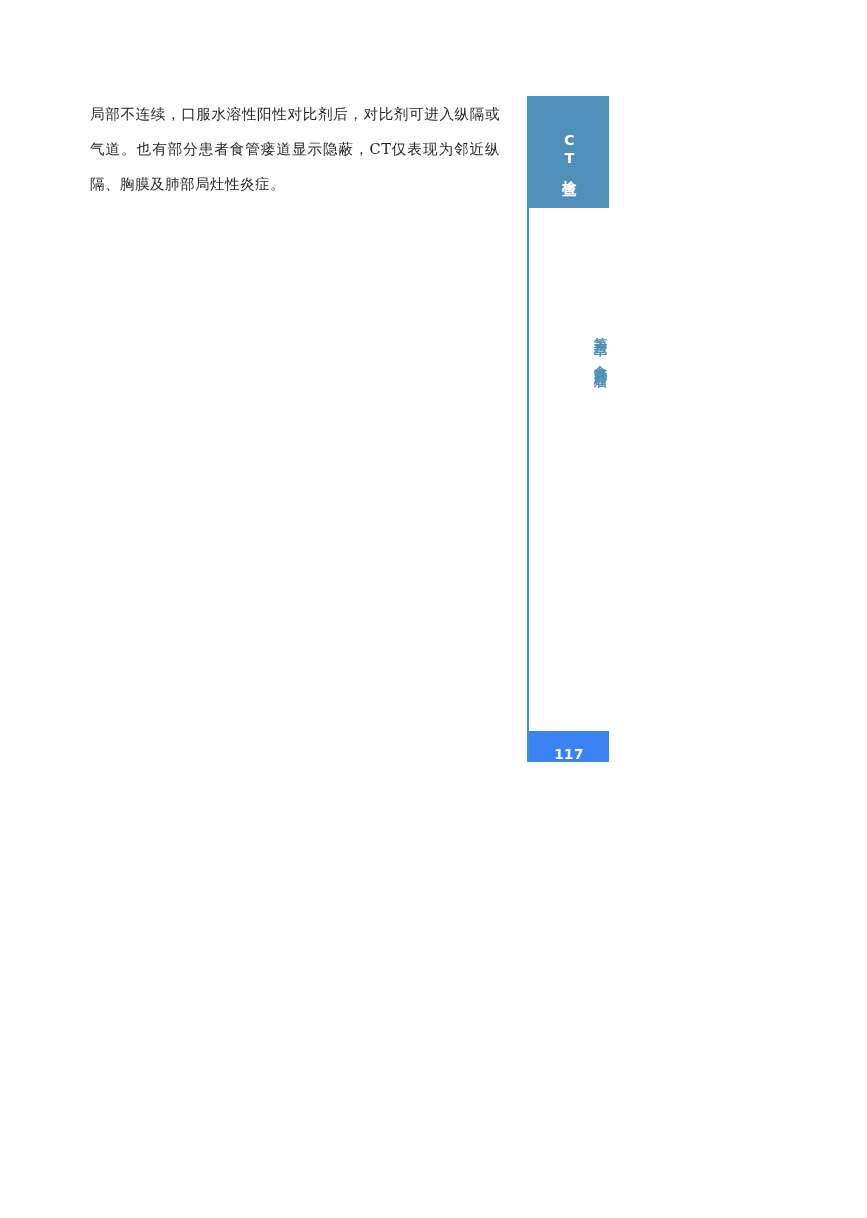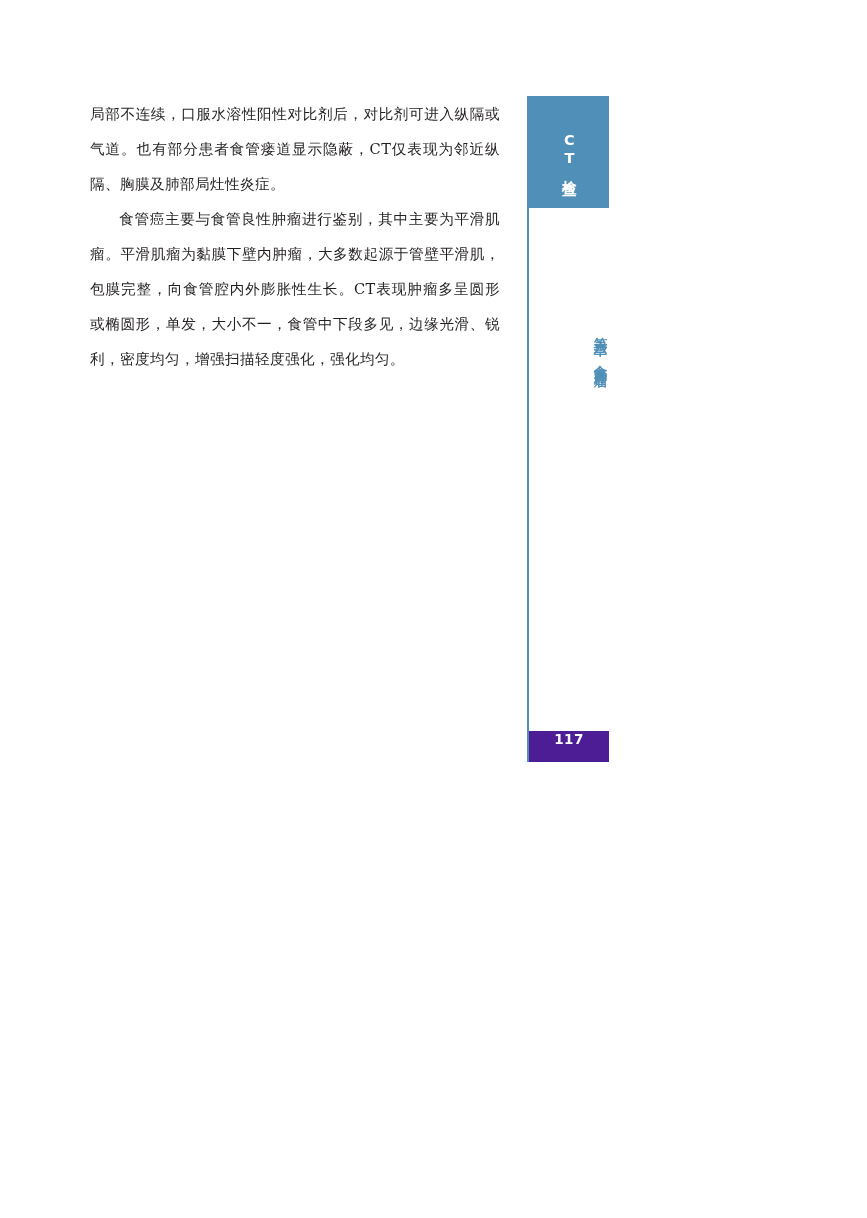--- a/index.html
+++ b/index.html
@@ -124,44 +124,43 @@
     line-height: 1.2;
     white-space: pre-line;
   }
 
   .page-number-block {
     position: absolute;
     left: 2px;
     top: 635px;
     width: 80px;
     height: 31px;
-    background: #4c1d95;
+    background: #3b82f6;
     display: flex;
-    align-items: flex-start;
+    align-items: flex-end;
     justify-content: center;
   }
 
   .page-number {
     color: #ffffff;
     font-family: "DejaVu Sans", "Liberation Sans", sans-serif;
     font-size: 13.5px;
     font-weight: bold;
     letter-spacing: 0.5px;
   }
 </style>
 </head>
 <body>
 
 <div class="page">
 
   <div class="content">
     <p class="para">局部不连续，口服水溶性阳性对比剂后，对比剂可进入纵隔或气道。也有部分患者食管瘘道显示隐蔽，CT仅表现为邻近纵隔、胸膜及肺部局灶性炎症。</p>
 
 
-    <p class="para indent">食管癌主要与食管良性肿瘤进行鉴别，其中主要为平滑肌瘤。平滑肌瘤为黏膜下壁内肿瘤，大多数起源于管壁平滑肌，包膜完整，向食管腔内外膨胀性生长。CT表现肿瘤多呈圆形或椭圆形，单发，大小不一，食管中下段多见，边缘光滑、锐利，密度均匀，增强扫描轻度强化，强化均匀。</p>
   </div>
 
   <div class="side-rail">
     <div class="rail-line"></div>
 
     <div class="tab-block">
       <span class="tab-block-label">CT检查</span>
     </div>
 
     <div class="chapter-label">第六章  食管肿瘤</div>

